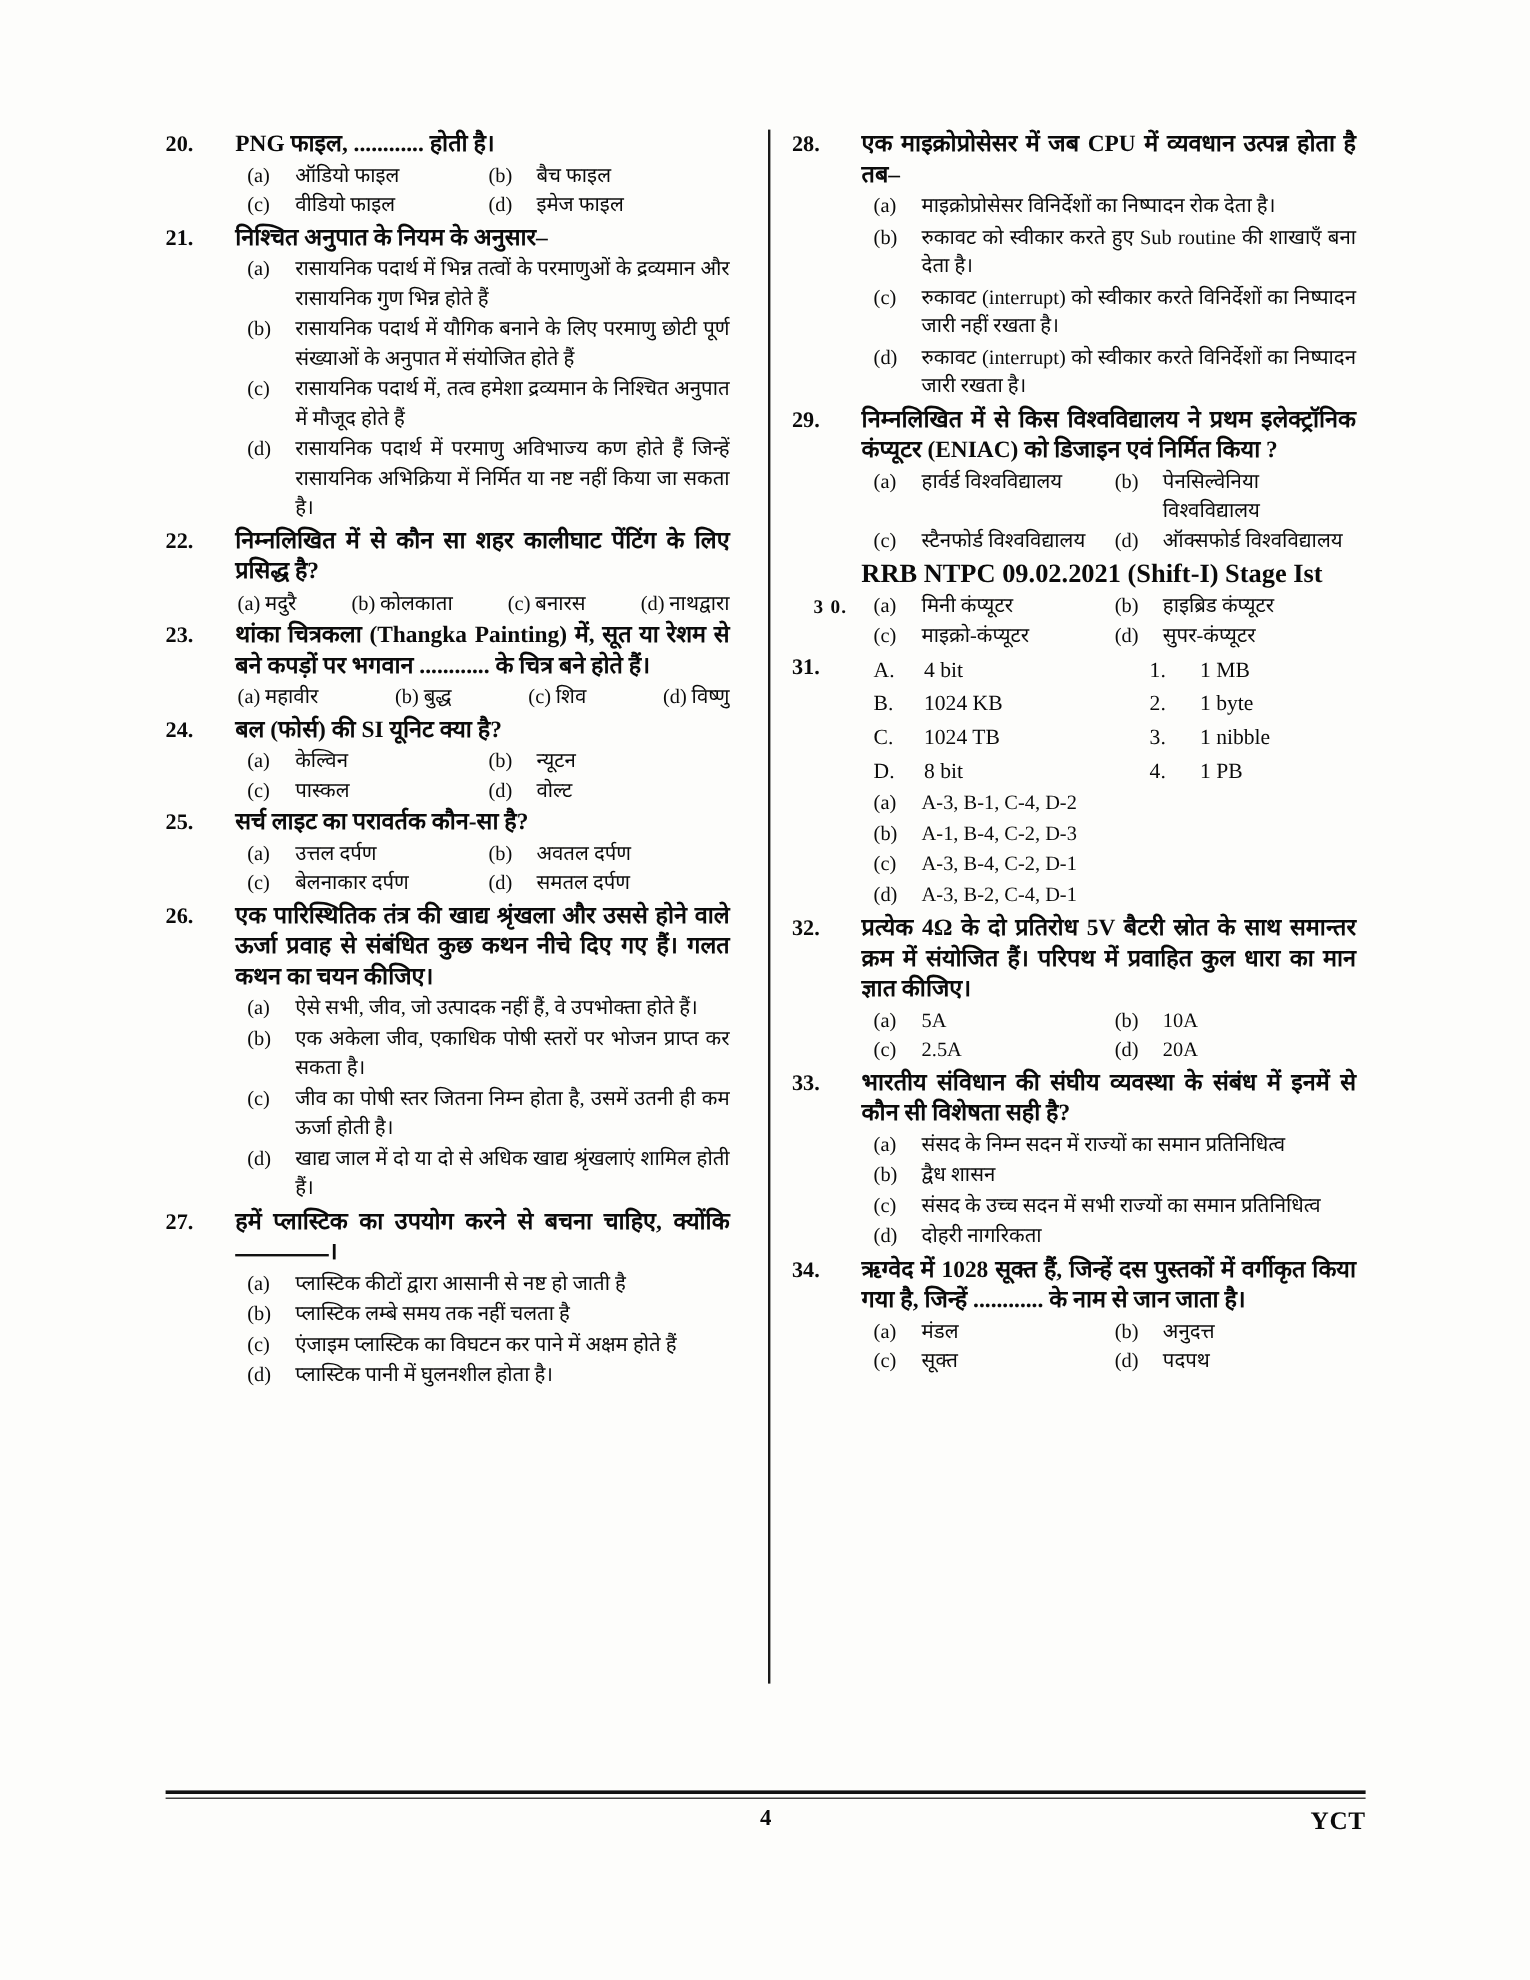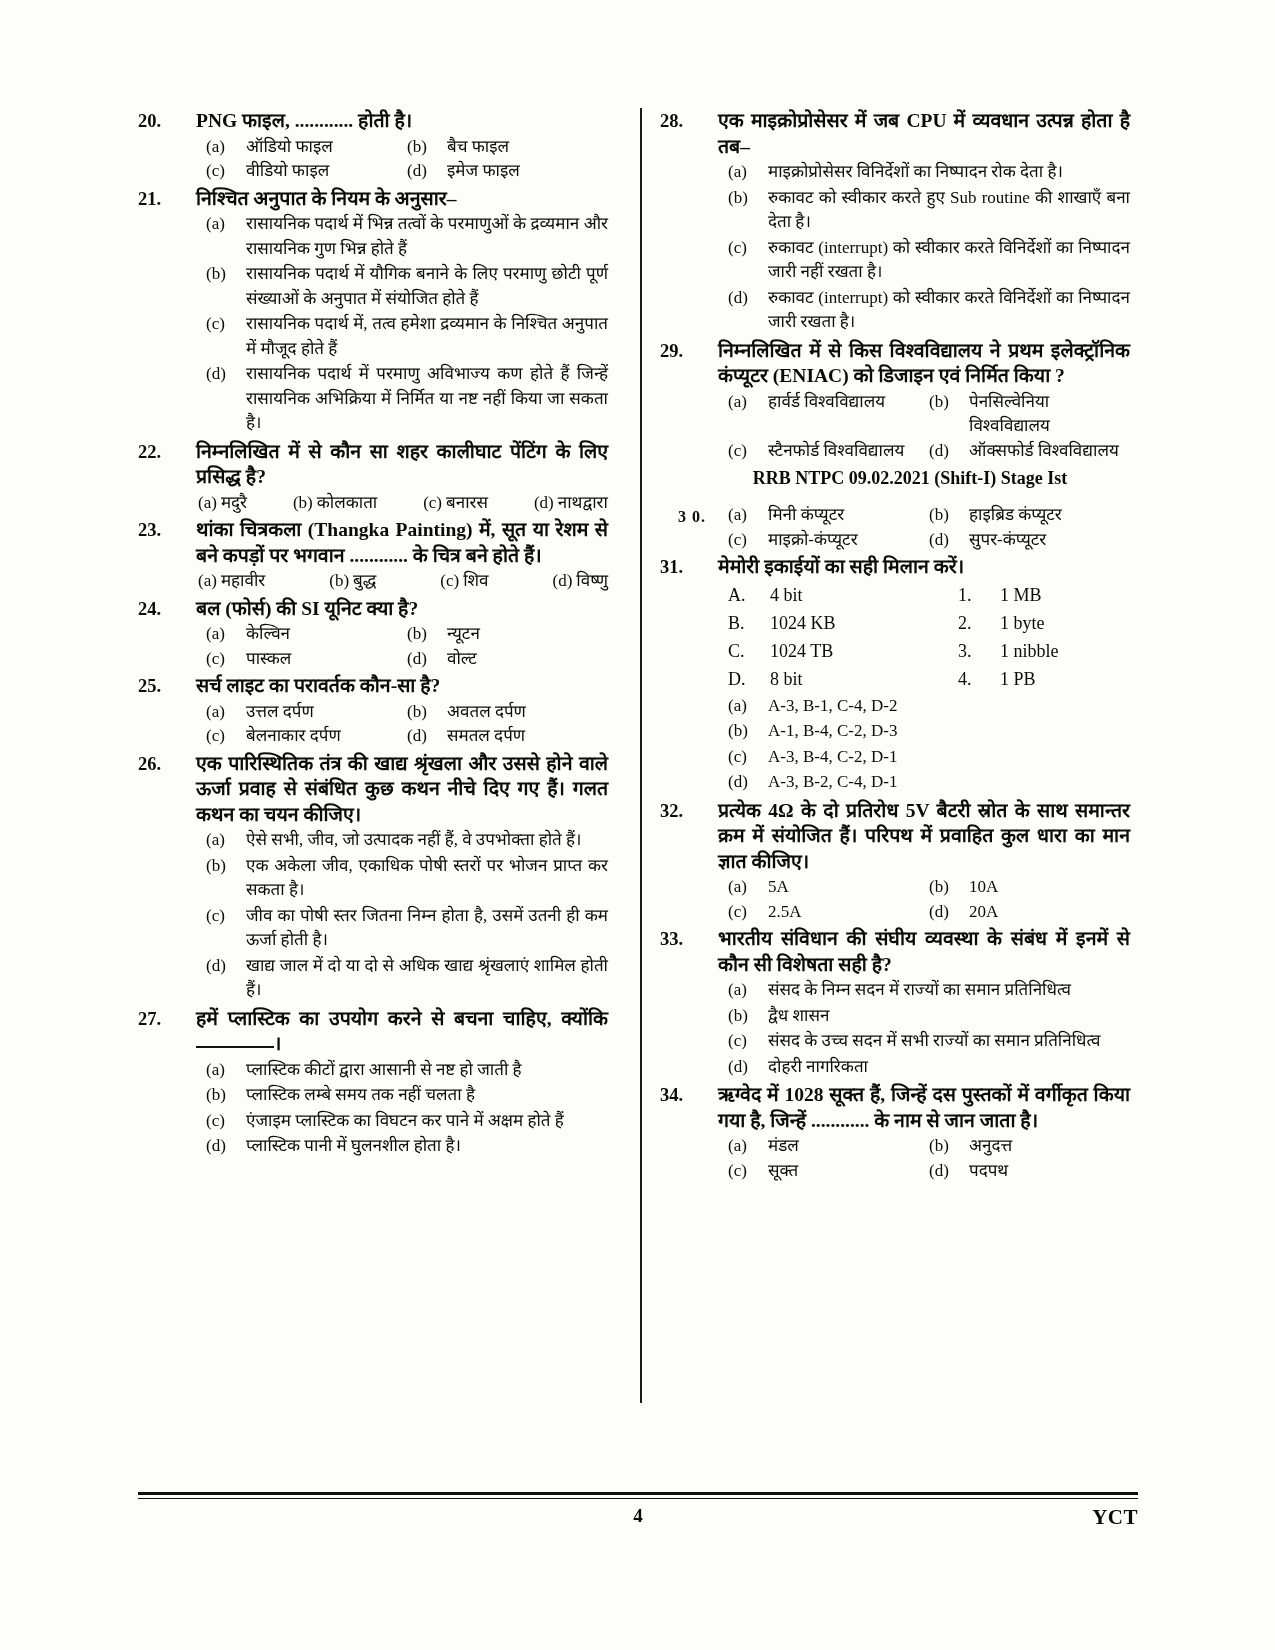--- a/index.html
+++ b/index.html
@@ -138,23 +138,23 @@
     flex: 1 1 auto;
     display: flex;
   }
   .match-key { flex: 0 0 42px; }
   .match-val { flex: 1 1 auto; }
 
   
   .source {
     text-align: center;
     font-weight: bold;
-    font-size: 18px;
+    font-size: 22px;
     line-height: 26px;
-    margin: 2px 0 12px 0;
+    margin: 2px 0 2px 0;
     padding-left: 30px;
   }
 
   .blank-line {
     display: inline-block;
     border-bottom: 2px solid #111;
     width: 78px;
     vertical-align: 2px;
   }
 
@@ -490,21 +490,20 @@
                   <span class="opt-lbl">(d)</span>
                   <span class="opt-txt">सुपर-कंप्यूटर</span>
                 </div>
               </div>
             </div>
           </div>
         </div>
         <div class="q">
           <div class="q-num">31.</div>
           <div class="q-body">
-            <div class="q-text">मेमोरी इकाईयों का सही मिलान करें।</div>
             <div class="match">
               <div class="match-row">
                 <div class="match-a">
                   <span class="match-key">A.</span>
                   <span class="match-val">4 bit</span>
                 </div>
                 <div class="match-b">
                   <span class="match-key">1.</span>
                   <span class="match-val">1 MB</span>
                 </div>

